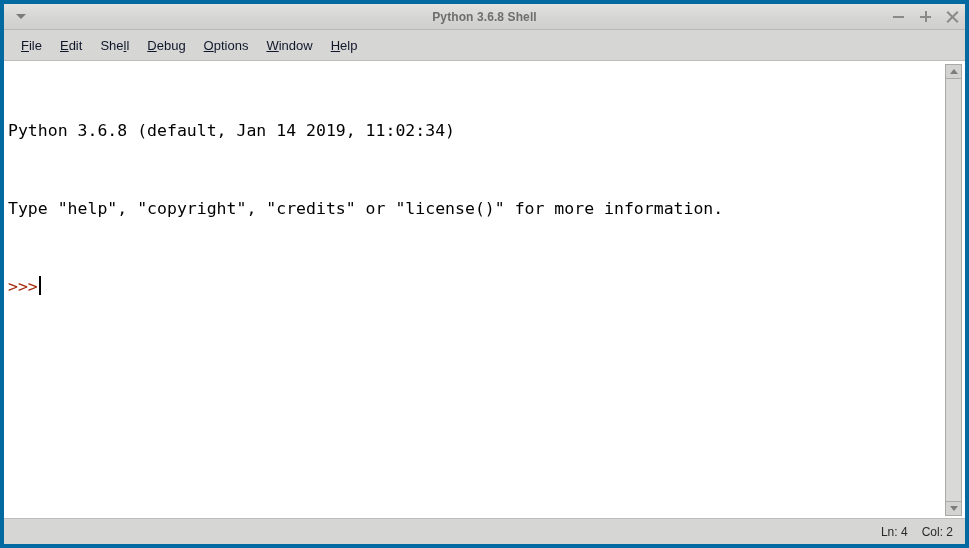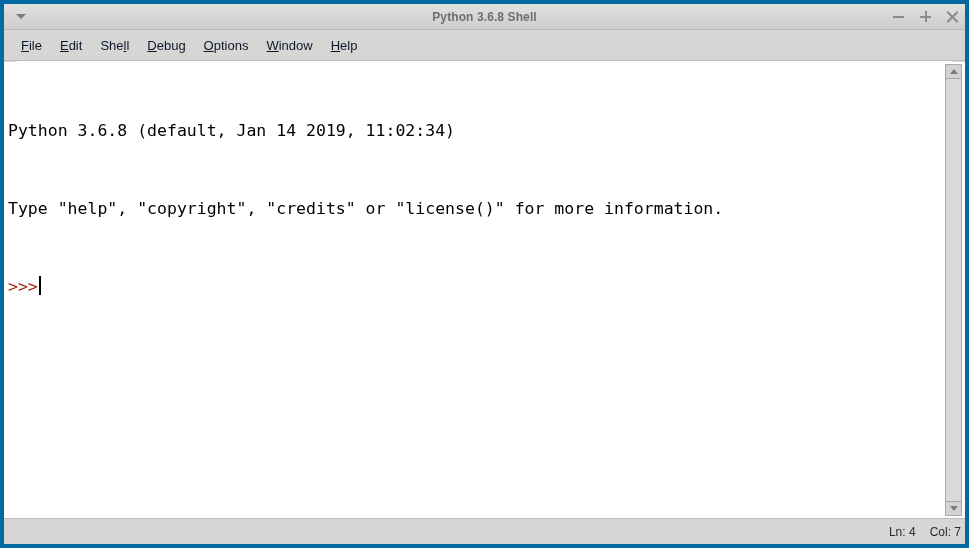--- a/index.html
+++ b/index.html
@@ -121,21 +121,20 @@
   }
 
   
   .content-wrap {
     flex: 1 1 auto;
     display: flex;
     background: #ffffff;
     border-top: 1px solid #ffffff;
     min-height: 0;
     position: relative;
-    border-radius: 17px;
   }
   .textarea {
     flex: 1 1 auto;
     background: #ffffff;
     padding: 4px 0 0 4px;
     font-family: "DejaVu Sans Mono", "Liberation Mono", monospace;
     font-size: 16.5px;
     line-height: 26px;
     color: #000000;
     white-space: pre;
@@ -196,21 +195,21 @@
 
   
   .statusbar {
     height: 25px;
     min-height: 25px;
     background: #d6d6d4;
     border-top: 1px solid #bdbdbb;
     display: flex;
     align-items: center;
     justify-content: flex-end;
-    padding-right: 4px;
+    padding-right: 12px;
     flex: 0 0 auto;
     gap: 14px;
   }
   .status-item {
     font-size: 12px;
     color: #2a2a28;
     white-space: nowrap;
   }
 </style>
 </head>
@@ -261,16 +260,16 @@
       </div>
       <div class="sb-trough"></div>
       <div class="sb-btn">
         <span class="sb-down-arrow"></span>
       </div>
     </div>
   </div>
 
   <div class="statusbar">
     <span class="status-item">Ln: 4</span>
-    <span class="status-item">Col: 7</span>
+    <span class="status-item">Col: 2</span>
   </div>
 
 </div>
 
 </body></html>

